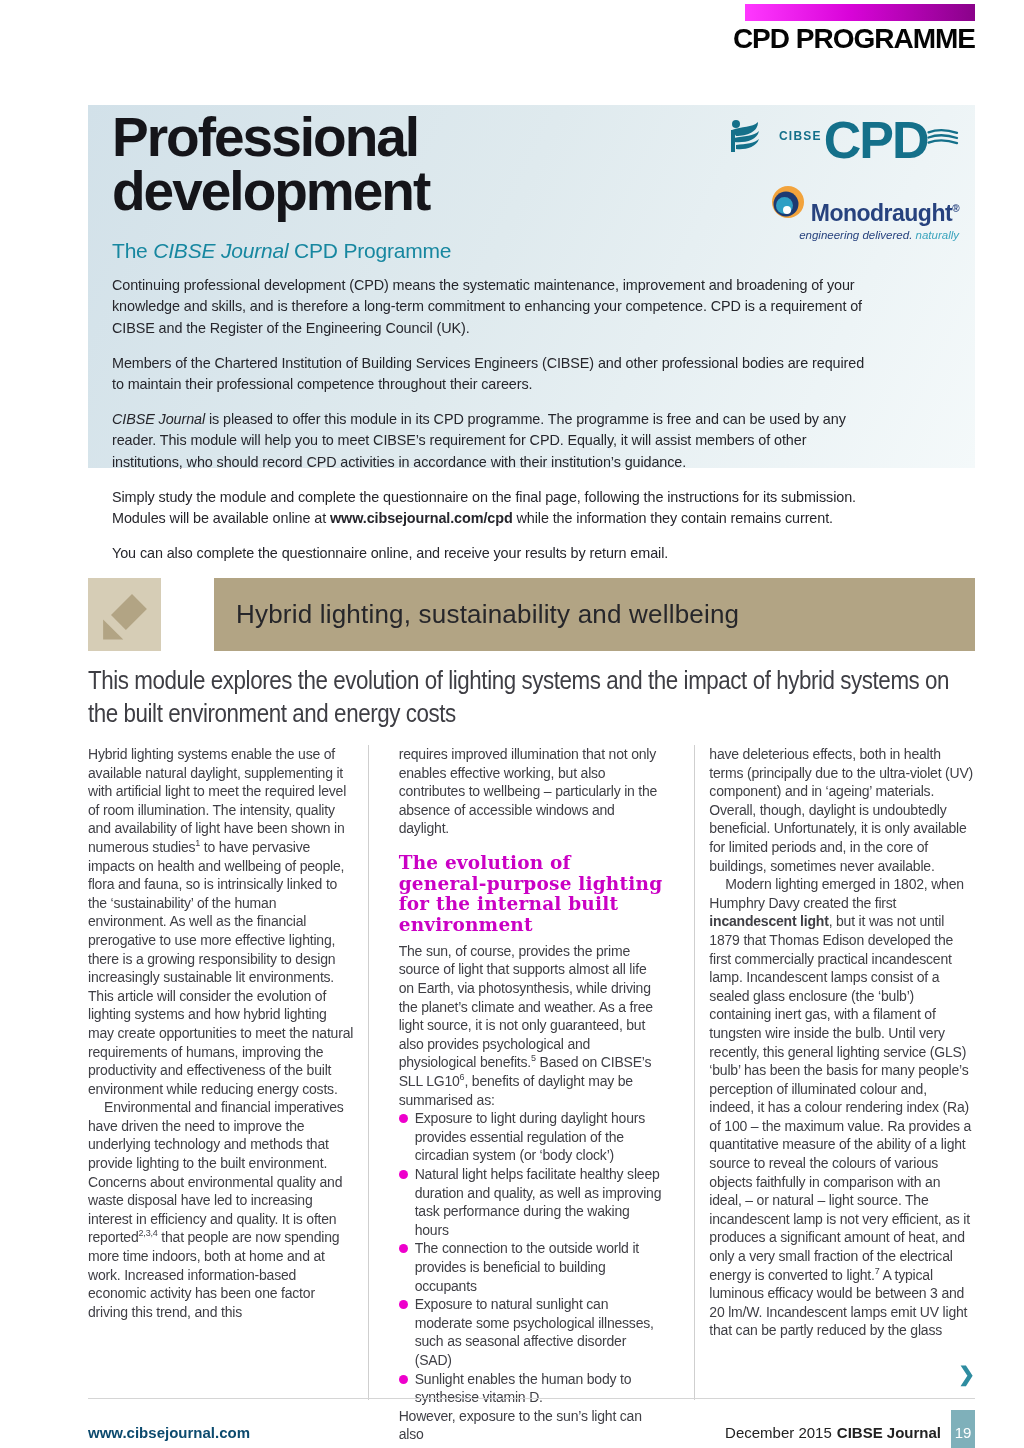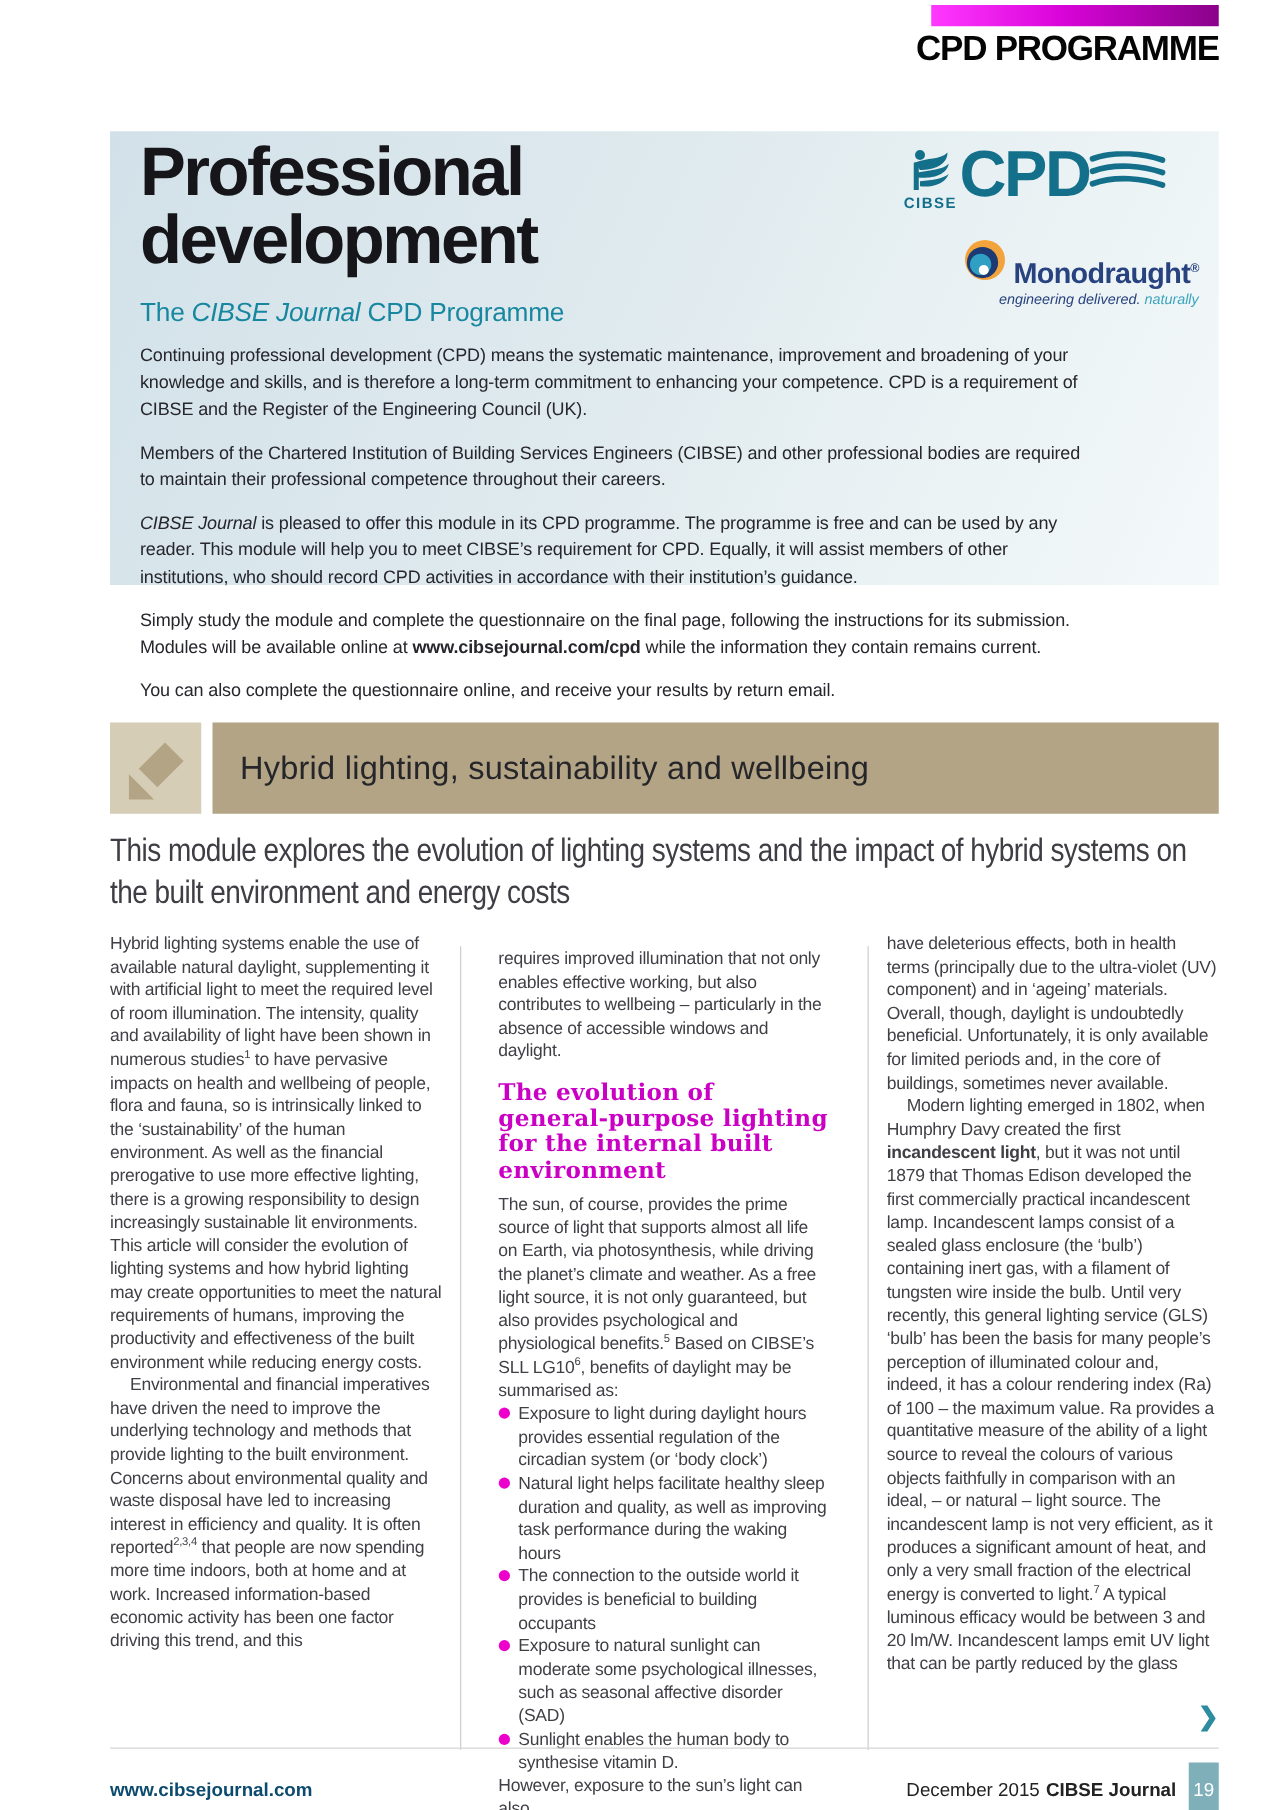--- a/index.html
+++ b/index.html
@@ -19,46 +19,46 @@
   .title{margin:6px 0 0 0;font-size:55px;line-height:.98;font-weight:900;
     letter-spacing:-2px;color:#15151a;}
   .subtitle{margin:20px 0 12px 0;font-size:21px;font-weight:500;color:var(--subtitle-teal,#1787a0);letter-spacing:-.2px;}
   .subtitle .i{font-style:italic;}
   .hp{width:766px;margin:0 0 13px 0;font-size:14.4px;line-height:1.5;color:#26262c;letter-spacing:-.1px;}
   .hp .i{font-style:italic;} .hp .b{font-weight:bold;}
 
   
   .logos{position:absolute;top:12px;right:16px;width:236px;}
   .cpd-row{display:flex;align-items:flex-start;}
-  .crest-wrap{display:flex;flex-direction:column;align-items:flex-start;margin-right:2px;}
+  .crest-wrap{display:flex;flex-direction:row;align-items:center;margin-right:2px;gap:16px;}
   .cibse-txt{font-size:12px;font-weight:bold;letter-spacing:1.2px;color:var(--brand-teal,#14708a);margin-top:-2px;}
   .cpd-txt{font-size:52px;font-weight:800;color:var(--brand-teal,#14708a);line-height:.9;letter-spacing:-2px;}
   .waves{margin-top:4px;}
   .mono-row{display:flex;align-items:center;justify-content:flex-end;margin-top:14px;}
   .mono-name{font-size:23px;font-weight:600;color:#27427e;letter-spacing:-.5px;margin-left:6px;margin-top:22px;}
   .mono-name sup{font-size:10px;}
   .mono-tagline{margin-top:2px;text-align:right;font-size:11.5px;font-style:italic;}
   .tg1{color:#27427e;} .tg2{color:#3aa4bd;}
 
   
-  .module-banner{position:absolute;left:88px;top:578px;width:887px;height:73px;display:flex;}
+  .module-banner{position:absolute;left:88px;top:578px;width:887px;height:73px;display:flex;gap:44px;}
   .arrow-box{width:73px;height:73px;background:var(--banner-square-tan,#d6cdb6);
     display:flex;align-items:center;justify-content:center;margin-right:9px;flex:none;}
   .banner-bar{flex:1;background:var(--banner-tan,#b2a484);display:flex;align-items:center;padding-left:22px;}
   .banner-title{font-size:26px;color:#26262a;letter-spacing:.2px;}
 
   
   .standfirst{position:absolute;left:88px;top:664px;width:1030px;
     transform:scaleX(.86);transform-origin:0 0;
     font-size:26px;line-height:1.27;color:#3e3e44;letter-spacing:-.5px;}
 
   
   .columns{position:absolute;left:88px;top:745px;width:887px;height:655px;display:flex;}
   .col{flex:1;padding-right:14px;box-sizing:border-box;position:relative;}
-  .col.mid{border-left:1px solid #cfcfcf;border-right:1px solid #cfcfcf;padding:0 30px;margin-top:12px;}
+  .col.mid{border-left:1px solid #cfcfcf;border-right:1px solid #cfcfcf;padding:0 30px;}
   .col.last{padding:0 0 0 14px;}
   .cp{margin:0;font-size:14px;line-height:18.6px;color:#3f3f45;letter-spacing:-.2px;}
   .cp.ind{text-indent:16px;}
   .cp .b{font-weight:bold;}
   sup{font-size:9px;line-height:0;}
   h3{margin:15px 0 6px 0;font-family:"DejaVu Serif",serif;font-size:18.5px;line-height:1.12;
      font-weight:600;color:var(--accent-magenta,#ca00c4);letter-spacing:.2px;}
   .bullet{display:flex;margin:0;}
   .dot{width:9px;height:9px;border-radius:50%;background:var(--bullet-magenta,#ee00cc);flex:none;margin:5px 7px 0 0;}
   .btxt{flex:1;font-size:14px;line-height:18.6px;color:#3f3f45;letter-spacing:-.2px;}

